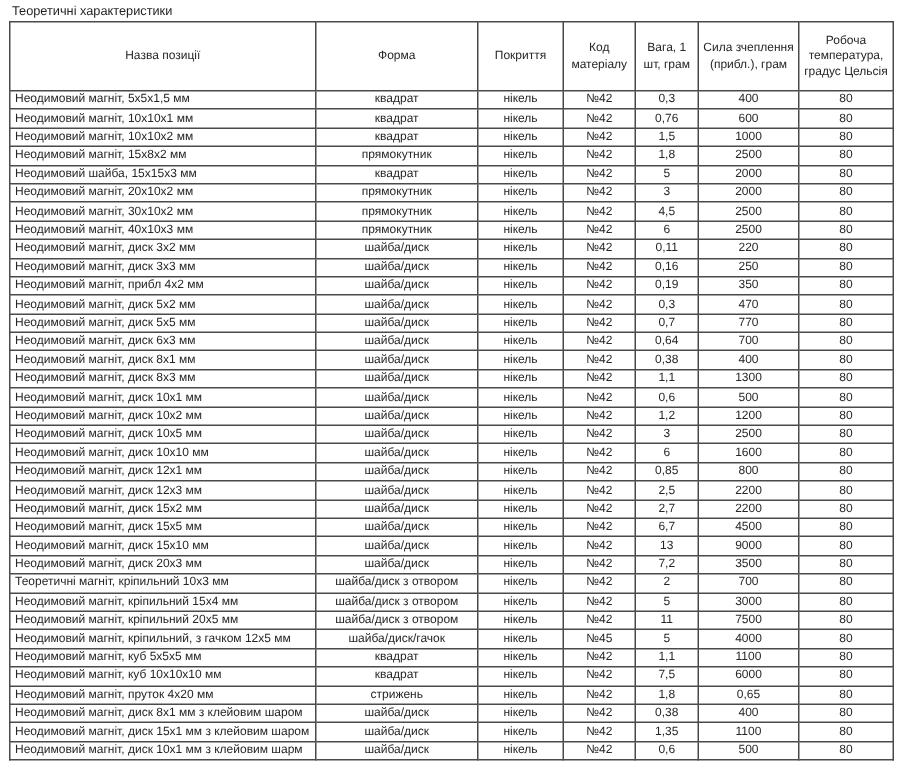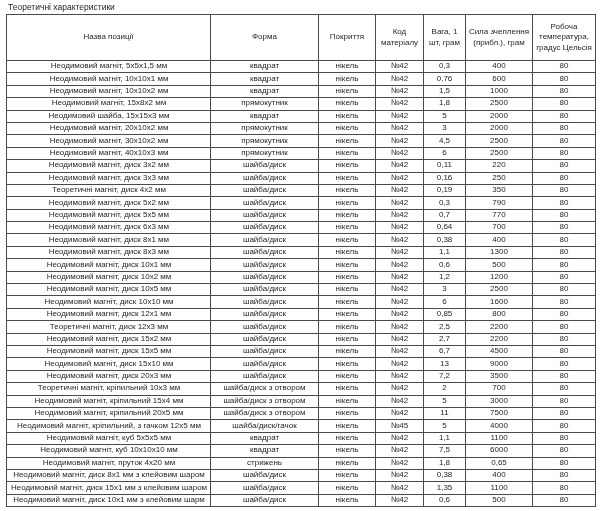--- a/index.html
+++ b/index.html
@@ -55,21 +55,21 @@
   }
   .char-table tbody tr { height: 12.4px; }
   .char-table tbody td {
     padding: 0 2px;
     text-align: center;
     vertical-align: middle;
     white-space: nowrap;
     line-height: 1.1;
   }
   .char-table tbody td:first-child {
-    text-align: center;
+    text-align: left;
     padding-left: 3px;
   }
 </style>
 </head>
 <body>
 
 <div class="page">
   <div class="title">Теоретичні характеристики</div>
 
   <table class="char-table">
@@ -178,35 +178,35 @@
         <tr>
           <td>Неодимовий магніт, диск 3х3 мм</td>
           <td>шайба/диск</td>
           <td>нікель</td>
           <td>№42</td>
           <td>0,16</td>
           <td>250</td>
           <td>80</td>
         </tr>
         <tr>
-          <td>Теоретичні магніт, диск 4х2 мм</td>
+          <td>Неодимовий магніт, прибл 4х2 мм</td>
           <td>шайба/диск</td>
           <td>нікель</td>
           <td>№42</td>
           <td>0,19</td>
           <td>350</td>
           <td>80</td>
         </tr>
         <tr>
           <td>Неодимовий магніт, диск 5х2 мм</td>
           <td>шайба/диск</td>
           <td>нікель</td>
           <td>№42</td>
           <td>0,3</td>
-          <td>790</td>
+          <td>470</td>
           <td>80</td>
         </tr>
         <tr>
           <td>Неодимовий магніт, диск 5х5 мм</td>
           <td>шайба/диск</td>
           <td>нікель</td>
           <td>№42</td>
           <td>0,7</td>
           <td>770</td>
           <td>80</td>
@@ -277,21 +277,21 @@
         <tr>
           <td>Неодимовий магніт, диск 12х1 мм</td>
           <td>шайба/диск</td>
           <td>нікель</td>
           <td>№42</td>
           <td>0,85</td>
           <td>800</td>
           <td>80</td>
         </tr>
         <tr>
-          <td>Теоретичні магніт, диск 12х3 мм</td>
+          <td>Неодимовий магніт, диск 12х3 мм</td>
           <td>шайба/диск</td>
           <td>нікель</td>
           <td>№42</td>
           <td>2,5</td>
           <td>2200</td>
           <td>80</td>
         </tr>
         <tr>
           <td>Неодимовий магніт, диск 15х2 мм</td>
           <td>шайба/диск</td>

